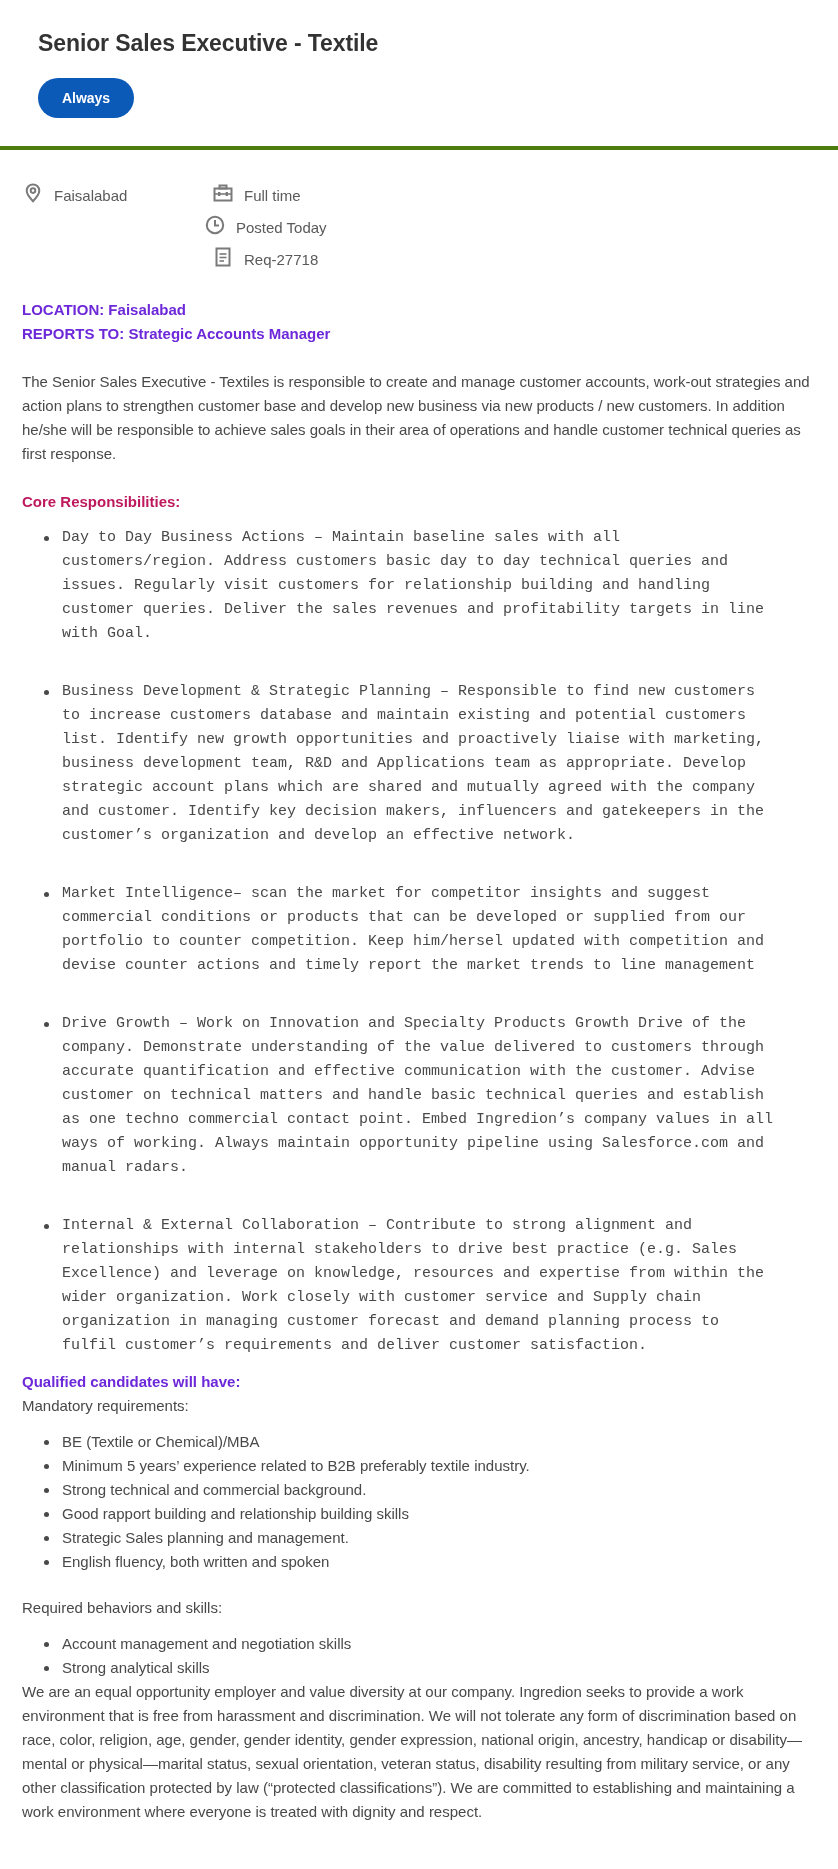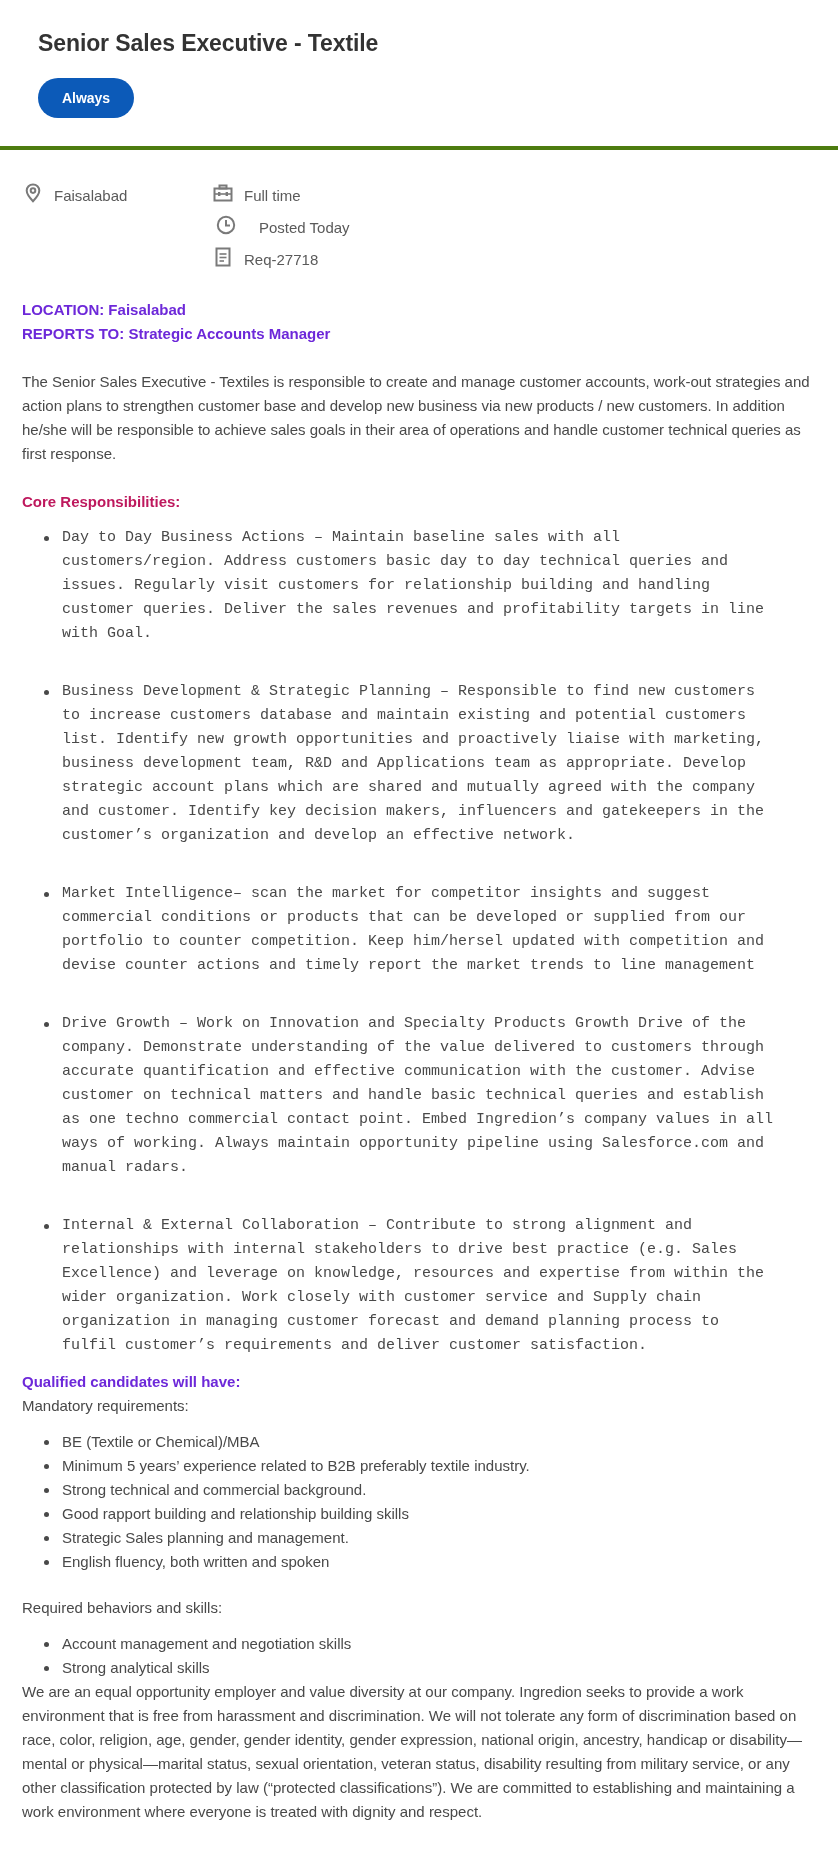--- a/index.html
+++ b/index.html
@@ -137,21 +137,21 @@
       <svg width="20" height="18" viewBox="0 0 20 18">
           <rect x="1.5" y="4.5" width="17" height="12" fill="none" stroke="#7a7a7a" stroke-width="2"></rect>
           <rect x="6.5" y="1.5" width="7" height="3" fill="none" stroke="#7a7a7a" stroke-width="2"></rect>
           <line x1="2" y1="10" x2="18" y2="10" stroke="#7a7a7a" stroke-width="1.6"></line>
           <rect x="5" y="8" width="2.4" height="4" fill="#7a7a7a"></rect>
           <rect x="12.6" y="8" width="2.4" height="4" fill="#7a7a7a"></rect>
         </svg>
     </span>
     <span>Full time</span>
   </div>
-  <div class="meta-item" style="left:193px; top:32px;gap:12px;">
+  <div class="meta-item" style="left:182px; top:32px;">
     <span class="ico">
       <svg width="20" height="20" viewBox="0 0 20 20">
           <circle cx="10" cy="10" r="8.2" fill="none" stroke="#7a7a7a" stroke-width="2"></circle>
           <path d="M10 5v5.4h4" fill="none" stroke="#7a7a7a" stroke-width="2"></path>
         </svg>
     </span>
     <span>Posted Today</span>
   </div>
   <div class="meta-item" style="left:190px; top:64px;">
     <span class="ico">

